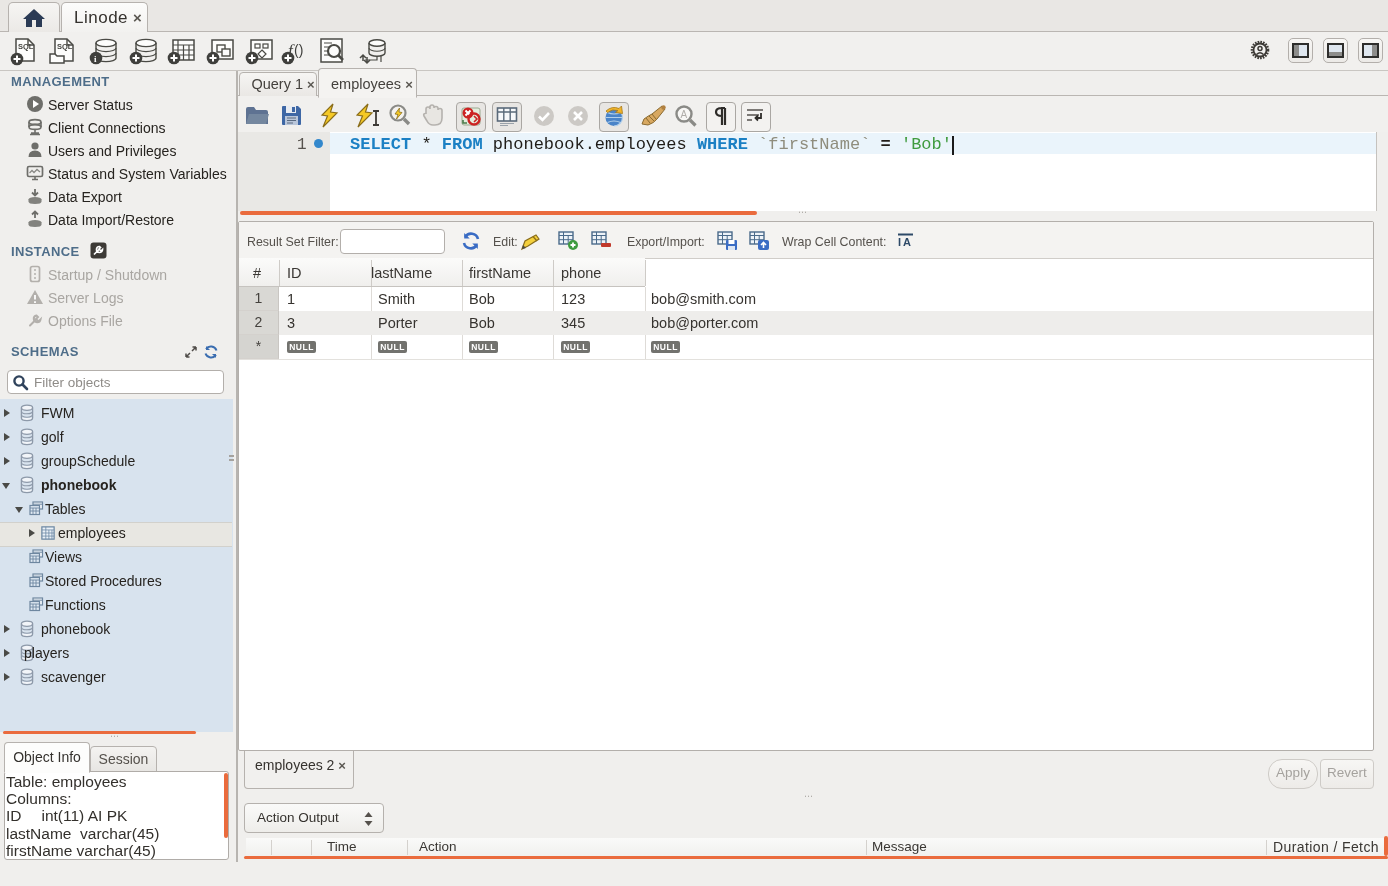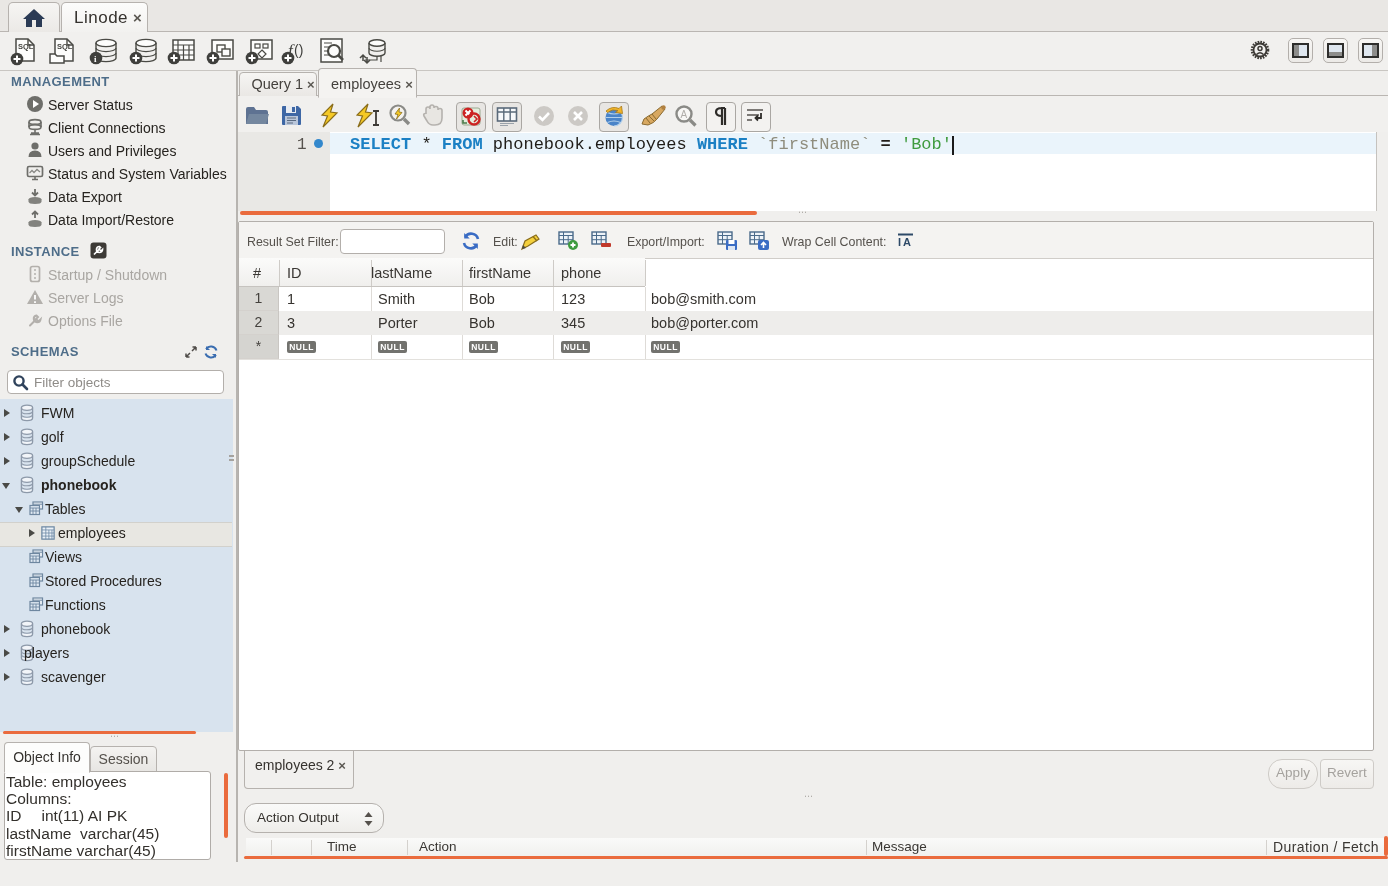--- a/index.html
+++ b/index.html
@@ -23,21 +23,21 @@
 .sitem.dis{color:#a9a6a2;}
 .sicon{position:absolute;left:26px;width:18px;height:18px;}
 
 #tree{left:0;top:399px;width:233px;height:333px;background:#d8e3ee;}
 .trow{position:absolute;left:0;width:232px;height:24px;font-size:14px;color:#26231f;white-space:nowrap;}
 .trow .t{position:absolute;top:4px;}
 .arrow-r{position:absolute;width:0;height:0;border-left:6px solid #4a4a46;border-top:4.5px solid transparent;border-bottom:4.5px solid transparent;top:8px;}
 .arrow-d{position:absolute;width:0;height:0;border-top:6px solid #4a4a46;border-left:4.5px solid transparent;border-right:4.5px solid transparent;top:10px;}
 
 .btab{position:absolute;border:1px solid #b6b2ae;border-radius:4px 4px 0 0;font-size:14px;color:#35322e;text-align:center;}
-#objbox{left:4px;top:771px;width:207px;height:89px;background:#fff;border:1px solid #b0aca8;border-radius:3px;font-size:15.5px;color:#33302c;line-height:17.2px;padding:1px 0 0 1px;box-sizing:border-box;}
+#objbox{left:4px;top:771px;width:225px;height:89px;background:#fff;border:1px solid #b0aca8;border-radius:3px;font-size:15.5px;color:#33302c;line-height:17.2px;padding:1px 0 0 1px;box-sizing:border-box;}
 
 .qtab{position:absolute;top:72px;height:24px;border:1px solid #b6b2ae;border-radius:4px 4px 0 0;font-size:14.5px;color:#44413d;}
 #edtoolbar{left:238px;top:96px;width:1150px;height:36px;background:#f1f0ee;}
 .press{position:absolute;top:2px;width:28px;height:28px;border:1px solid #aaa7a3;border-radius:4px;background:#e8e6e3;}
 #editor{left:238px;top:132px;width:1138px;height:79px;background:#ffffff;border-right:1px solid #c5c2be;}
 #gutter{left:238px;top:132px;width:92px;height:79px;background:#e9e8e5;}
 #linehl{left:330px;top:133px;width:1046px;height:21px;background:#eaf4fb;}
 .mono{font-family:"Liberation Mono",monospace;font-size:17px;}
 .kw{color:#1b80c4;font-weight:bold;}
 .str{color:#3f9b3f;}
@@ -47,21 +47,21 @@
 #rpanel{left:238px;top:221px;width:1136px;height:530px;background:#fff;border:1px solid #b3afab;border-radius:2px;box-sizing:border-box;}
 #rtoolbar{position:absolute;left:0;top:0;width:1134px;height:36px;background:#f4f3f1;border-bottom:1px solid #d0cdc9;font-size:13px;color:#55514c;}
 .ghead{position:absolute;top:36px;height:28px;background:linear-gradient(#fbfbfa,#f0efed);border-bottom:1px solid #c6c3bf;font-size:14.5px;color:#3a3733;line-height:31px;}
 .gsep{position:absolute;top:38px;width:1px;height:26px;background:#cecbc7;}
 .grow{position:absolute;font-size:14.5px;color:#36332f;}
 .gnum{position:absolute;background:#d9d8d4;border-right:1px solid #c9c6c2;border-bottom:1px solid #d4d1cd;font-size:14px;color:#44413d;text-align:center;}
 .nullb{position:absolute;width:29px;height:12px;background:#72726e;border-radius:2px;color:#fff;font-size:8.5px;font-weight:bold;text-align:center;line-height:12px;letter-spacing:.5px;}
 
 #btab2{left:244px;top:751px;width:108px;height:37px;background:#f1f0ee;border:1px solid #b6b2ae;border-top:none;border-radius:0 0 4px 4px;font-size:14px;color:#35322e;}
 .btn{position:absolute;top:759px;height:28px;border:1px solid #cecbc7;border-radius:4px;background:linear-gradient(#f7f6f4,#edebe8);color:#a5a29e;font-size:13.5px;text-align:center;line-height:26px;}
-#aoutput{left:244px;top:803px;width:140px;height:30px;border:1px solid #b5b1ad;border-radius:12px;background:linear-gradient(#fafaf9,#eeedea);font-size:13.5px;color:#35322e;box-sizing:border-box;}
+#aoutput{left:244px;top:803px;width:140px;height:30px;border:1px solid #b5b1ad;border-radius:4px;background:linear-gradient(#fafaf9,#eeedea);font-size:13.5px;color:#35322e;box-sizing:border-box;}
 #ohead{left:246px;top:838px;width:1142px;height:18px;background:linear-gradient(#fafaf9,#f1f0ee);font-size:13px;color:#3a3733;}
 .osep{position:absolute;top:840px;width:1px;height:15px;background:#d4d1cd;}
 #statusbar{left:0;top:862px;width:1388px;height:24px;background:#ecebe8;border-top:1px solid #d8d5d1;}
 #statusbar .txt{position:absolute;left:6px;top:3px;font-size:14.5px;color:#33302c;}
 </style></head>
 <body>
 <div id="root">
 
 <div class="abs" id="topbar"></div>
 <div class="toptab" id="hometab">

